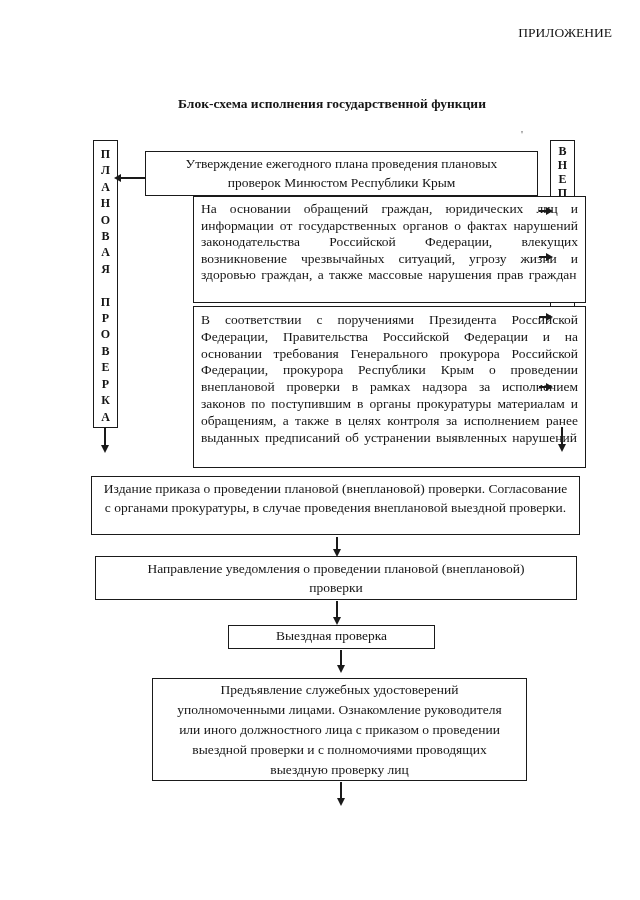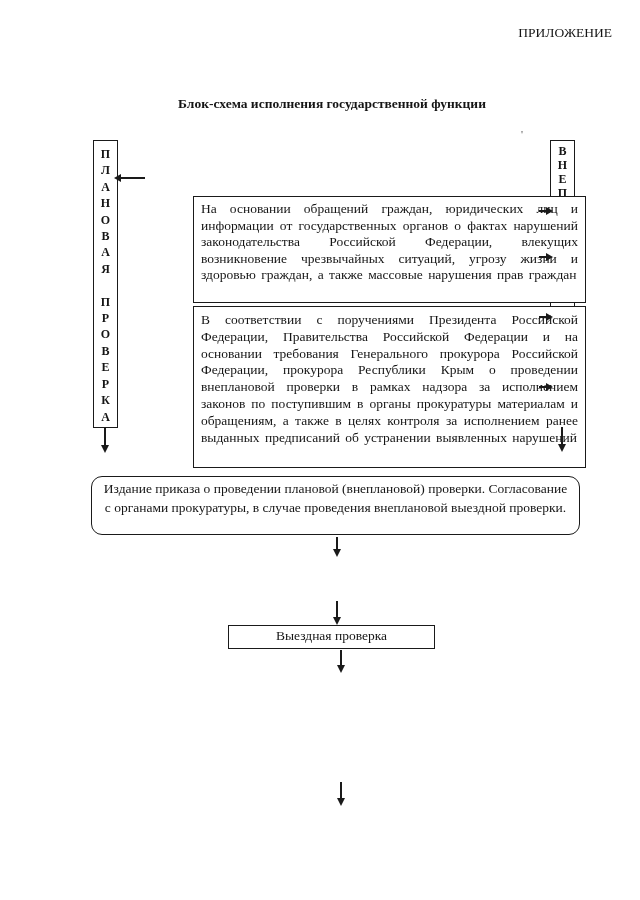--- a/index.html
+++ b/index.html
@@ -147,30 +147,33 @@
 
 П
 Р
 О
 В
 Е
 Р
 К
 А</div>
 
+  <div class="box center" style="left:145px; top:151px; width:393px; height:45px; line-height:19px; padding:2px 24px; ">Утверждение ежегодного плана проведения плановых проверок Минюстом Республики Крым</div>
 
   <div class="box justify" style="left:145px; top:196px; width:393px; height:107px; line-height:16.6px; padding:4px 7px; word-spacing:2px;">На основании обращений граждан, юридических лиц и информации от государственных органов о фактах нарушений законодательства Российской Федерации, влекущих возникновение чрезвычайных ситуаций, угрозу жизни и здоровью граждан, а также массовые нарушения прав граждан</div>
 
   <div class="box justify" style="left:145px; top:306px; width:393px; height:162px; line-height:16.8px; padding:5px 7px; word-spacing:2px;">В соответствии с поручениями Президента Российской Федерации, Правительства Российской Федерации и на основании требования Генерального прокурора Российской Федерации, прокурора Республики Крым о проведении внеплановой проверки в рамках надзора за исполнением законов по поступившим в органы прокуратуры материалам и обращениям, а также в целях контроля за исполнением ранее выданных предписаний об устранении выявленных нарушений</div>
 
-  <div class="box center" style="left:91px; top:476px; width:489px; height:59px; line-height:19px; padding:2px 10px;border-radius:11px;">Издание приказа о проведении плановой (внеплановой) проверки. Согласование с органами прокуратуры, в случае проведения внеплановой выездной проверки.</div>
+  <div class="box center" style="left:91px; top:476px; width:489px; height:59px; line-height:19px; padding:2px 10px;">Издание приказа о проведении плановой (внеплановой) проверки. Согласование с органами прокуратуры, в случае проведения внеплановой выездной проверки.</div>
 
+  <div class="box center" style="left:95px; top:556px; width:482px; height:44px; line-height:19px; padding:2px 40px; box-sizing:border-box;">Направление уведомления о проведении плановой (внеплановой) проверки</div>
 
   <div class="box center" style="left:228px; top:625px; width:207px; height:24px; line-height:20px;">Выездная проверка</div>
 
+  <div class="box center" style="left:152px; top:678px; width:375px; height:103px; line-height:20px; padding:1px 14px;">Предъявление служебных удостоверений уполномоченными лицами. Ознакомление руководителя или иного должностного лица с приказом о проведении выездной проверки и с полномочиями проводящих выездную проверку лиц</div>
 
   <div class="arr-h to-left" style="left:120px; top:177px; width:25px;"></div>
 
   <div class="arr-v" style="left:104px; top:428px; height:19px;"></div>
 
   <div class="arr-v" style="left:561px; top:427px; height:19px;"></div>
 
   <div class="arr-h to-right" style="left:539px; top:210px; width:8px;"></div>
   <div class="arr-h to-right" style="left:539px; top:256px; width:8px;"></div>
   <div class="arr-h to-right" style="left:539px; top:316px; width:8px;"></div>

